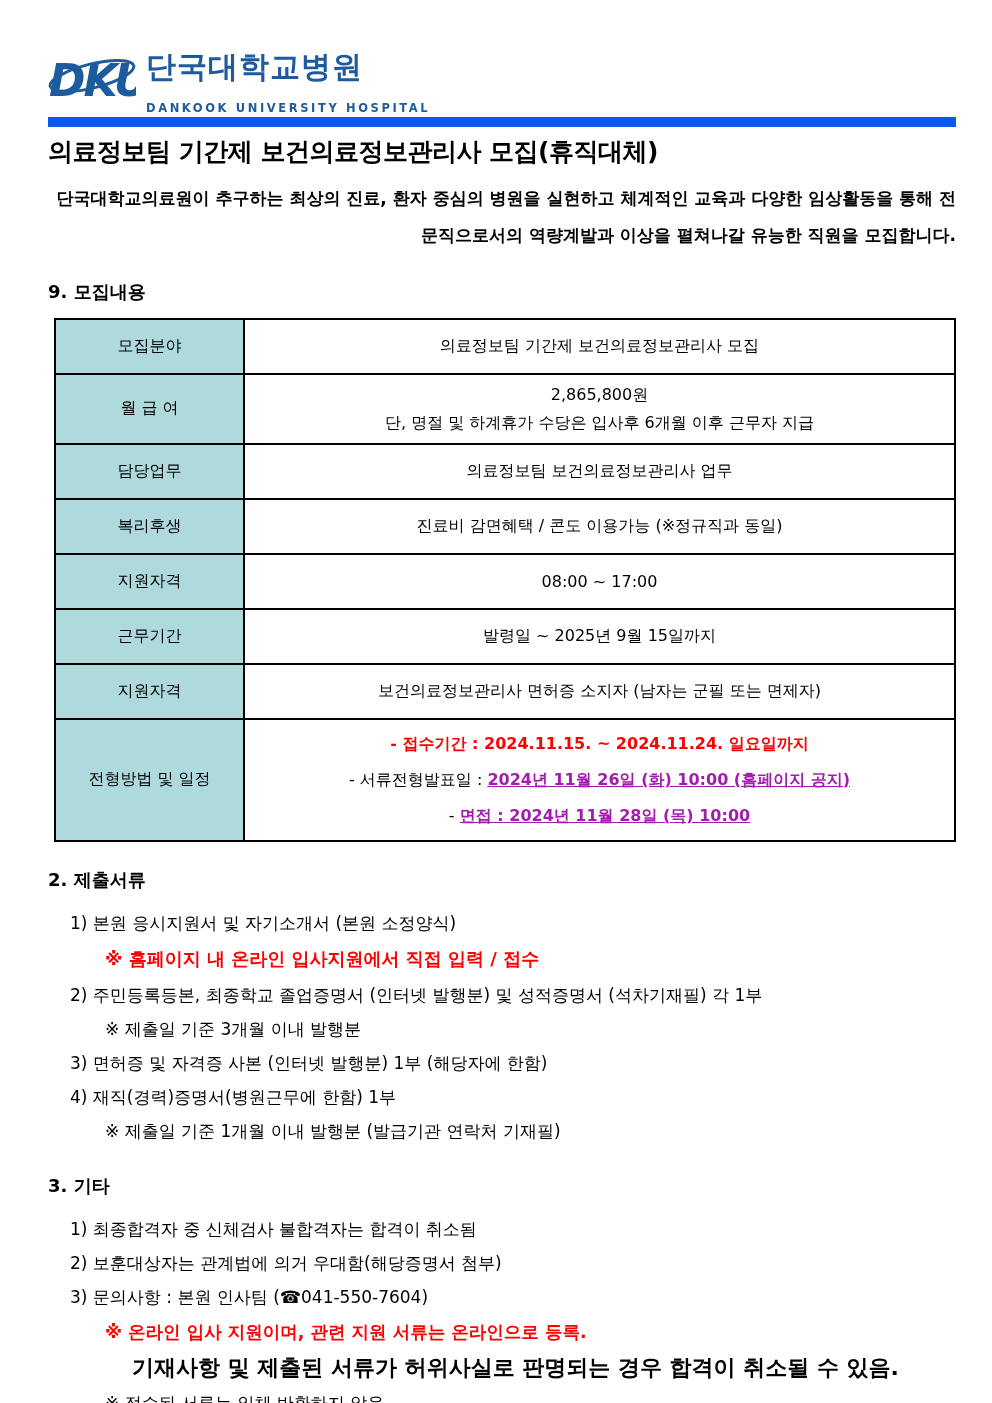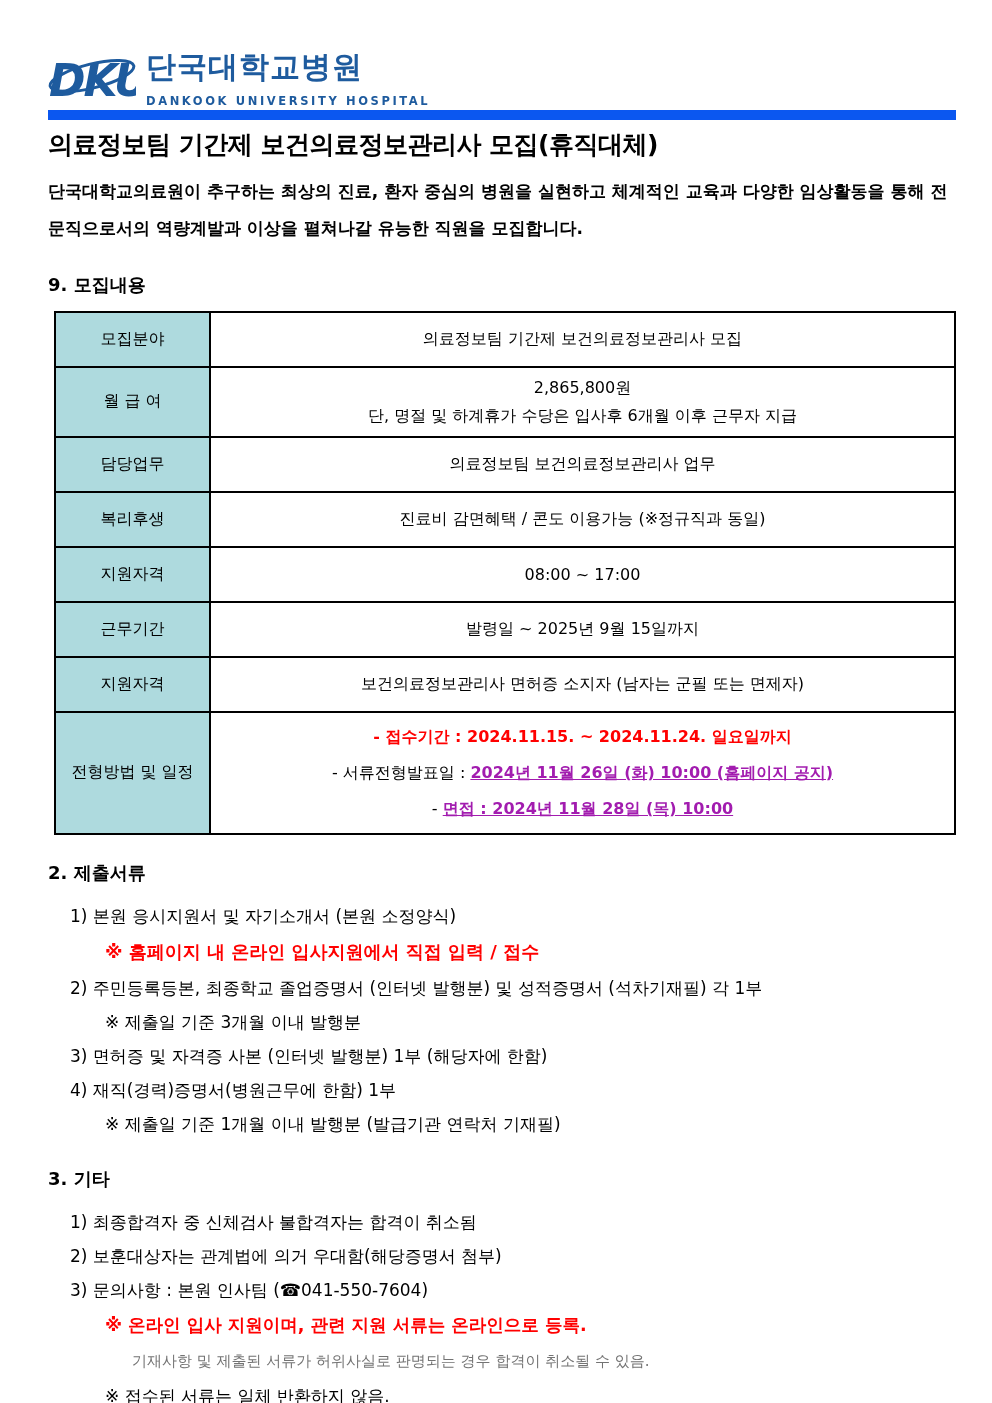--- a/index.html
+++ b/index.html
@@ -7,44 +7,44 @@
   .page {
     width: 992px; min-height: 1403px; margin: 0 auto; background: #fff;
     font-family: "DejaVu Sans", sans-serif; color: #000;
     padding: 52px 36px 30px 48px; position: relative;
   }
   
   .logo-row { display: flex; align-items: flex-start; gap: 10px; }
   .logo-mark { flex: 0 0 auto; }
   .logo-names { display: flex; flex-direction: column; }
   .name-ko { font-size: 30px; font-weight: 800; color: #1e5b9e; letter-spacing: 1px; line-height: 1.02; }
-  .name-en { font-size: 11.5px; font-weight: 700; color: #1e5b9e; letter-spacing: 2.6px; margin-top: 11px; }
+  .name-en { font-size: 11.5px; font-weight: 700; color: #1e5b9e; letter-spacing: 2.6px; margin-top: 18px; }
   
   .blue-bar { height: 10px; background: #0b57f0; width: 100%; }
   .top-bar { margin-top: 2px; }
   
   .doc-title { font-size: 25px; font-weight: 800; margin: 8px 0 12px 0; letter-spacing: -0.5px; }
-  .intro { font-size: 17px; font-weight: 600; line-height: 37px; margin: 0 0 24px 0; }
+  .intro { font-size: 17px; font-weight: 600; line-height: 37px; margin: 0 0 24px 0; text-align: right; }
   .section-heading { font-size: 18px; font-weight: 600; margin: 26px 0 14px 0; }
   
   table.recruit { border-collapse: collapse; width: 902px; margin-left: 6px; table-layout: fixed; }
   table.recruit td { border: 2px solid #000; font-size: 16px; font-weight: 500; text-align: center; padding: 6px 10px; }
-  td.label-cell { width: 155px; background: #aedade; }
+  td.label-cell { width: 189px; background: #aedade; }
   .h55 { height: 55px; } .h68 { height: 68px; } .h104 { height: 104px; }
   .salary-line { line-height: 28px; }
   td.schedule-cell { text-align: left; padding: 12px 16px 12px 44px; font-size: 17px; line-height: 36px; }
   .red-strong { color: #ff0000; font-weight: 700; }
   .blue-link { color: #a21caf; font-weight: 700; text-decoration: underline; }
   .sched-prefix { font-weight: 500; }
   
   .item { font-size: 17px; font-weight: 500; line-height: 34px; padding-left: 22px; }
   .subnote { font-size: 17px; font-weight: 500; line-height: 34px; padding-left: 57px; }
   .subnote-red-big { font-size: 18px; font-weight: 800; color: #ff0000; line-height: 38px; padding-left: 57px; }
   .subnote-red { font-size: 17.5px; font-weight: 800; color: #ff0000; line-height: 36px; padding-left: 57px; }
-  .subnote-red-indent { font-size: 15px; font-weight: 400; color: #737373; line-height: 36px; padding-left: 84px; }
+  .subnote-red-indent { font-size: 22px; font-weight: 700; color: #000000; line-height: 36px; padding-left: 84px; }
 </style>
 </head>
 <body>
 
 <div class="page">
 
   <div class="logo-row">
     <svg class="logo-mark" width="88" height="52" viewBox="0 0 88 52">
       <text x="1" y="44" font-size="44" font-weight="bold" font-style="italic" letter-spacing="-2" fill="#1e5b9e" font-family="DejaVu Sans, sans-serif">DKU</text>
       <ellipse cx="44" cy="24" rx="43" ry="12" transform="rotate(-14 44 24)" fill="none" stroke="#1e5b9e" stroke-width="3"></ellipse>

